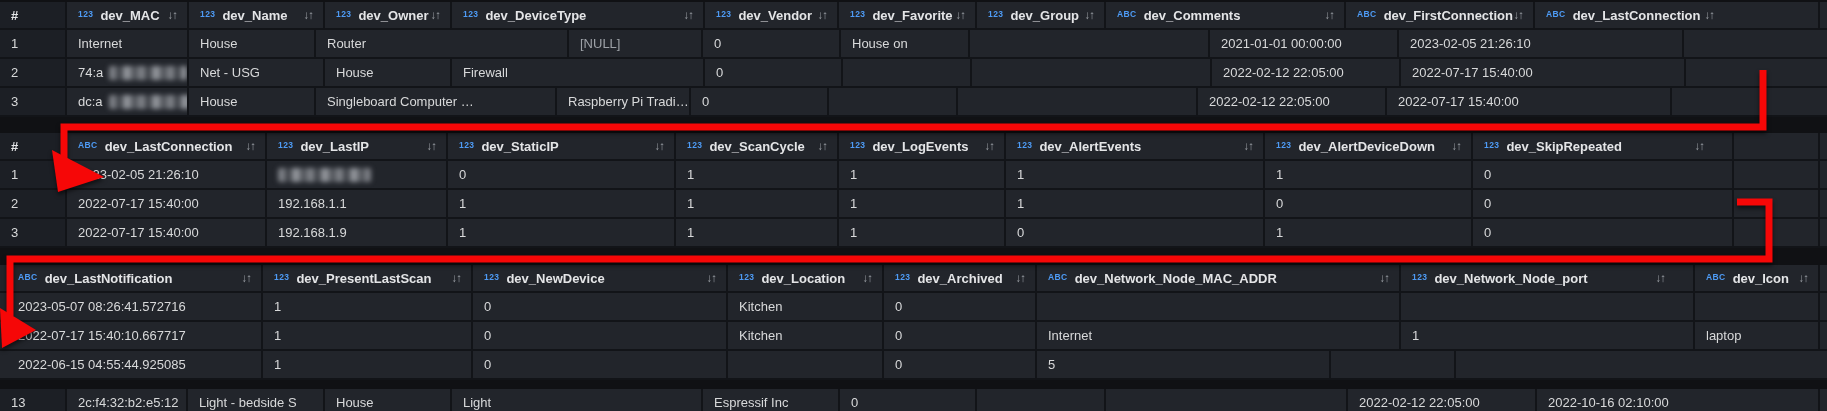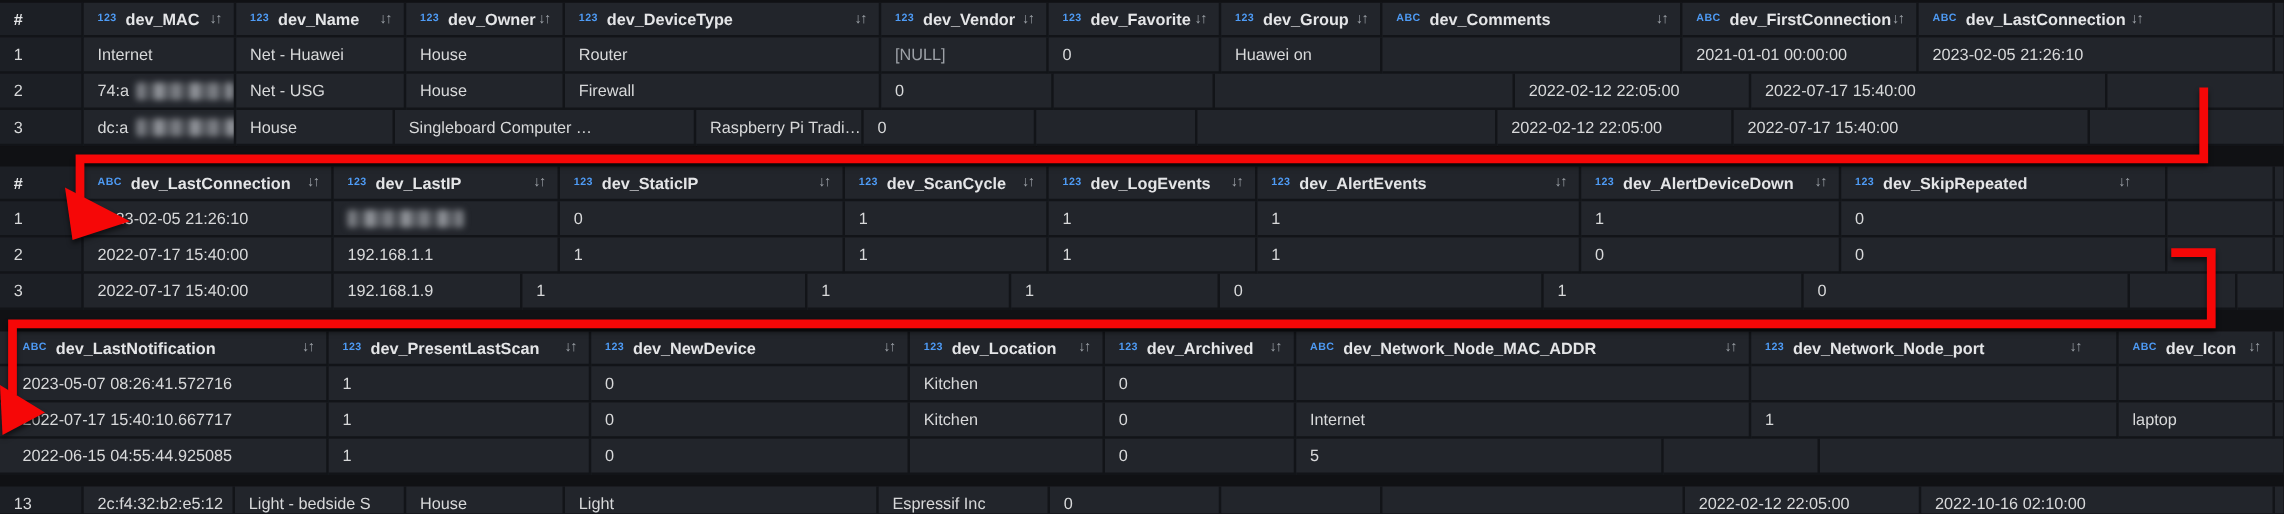--- a/index.html
+++ b/index.html
@@ -103,37 +103,34 @@
           </div>
           <div class="cell filler"></div>
         </div>
         <div class="row drow">
           <div class="cell dcell idx" style="width: 67px;">
             <span>1</span>
           </div>
           <div class="cell dcell" style="width: 122px;">
             <span>Internet</span>
           </div>
-          <div class="cell dcell" style="width: 136px;">
-            <span>Net - Huawei</span>
-          </div>
           <div class="cell dcell" style="width: 127px;">
             <span>House</span>
           </div>
           <div class="cell dcell" style="width: 253px;">
             <span>Router</span>
           </div>
           <div class="cell dcell" style="width: 134px;">
             <span class="muted">[NULL]</span>
           </div>
           <div class="cell dcell" style="width: 138px;">
             <span>0</span>
           </div>
           <div class="cell dcell" style="width: 129px;">
-            <span>Huawei on</span>
+            <span>House on</span>
           </div>
           <div class="cell dcell" style="width: 240px;">
             <span></span>
           </div>
           <div class="cell dcell" style="width: 189px;">
             <span>2021-01-01 00:00:00</span>
           </div>
           <div class="cell dcell" style="width: 285px;">
             <span>2023-02-05 21:26:10</span>
           </div>
@@ -325,21 +322,21 @@
           </div>
           <div class="cell filler"></div>
         </div>
         <div class="row drow">
           <div class="cell dcell idx" style="width: 67px;">
             <span>3</span>
           </div>
           <div class="cell dcell" style="width: 200px;">
             <span>2022-07-17 15:40:00</span>
           </div>
-          <div class="cell dcell" style="width: 151px;">
+          <div class="cell dcell" style="width: 181px;">
             <span>192.168.1.9</span>
           </div>
           <div class="cell dcell" style="width: 228px;">
             <span>1</span>
           </div>
           <div class="cell dcell" style="width: 163px;">
             <span>1</span>
           </div>
           <div class="cell dcell" style="width: 167px;">
             <span>1</span>

